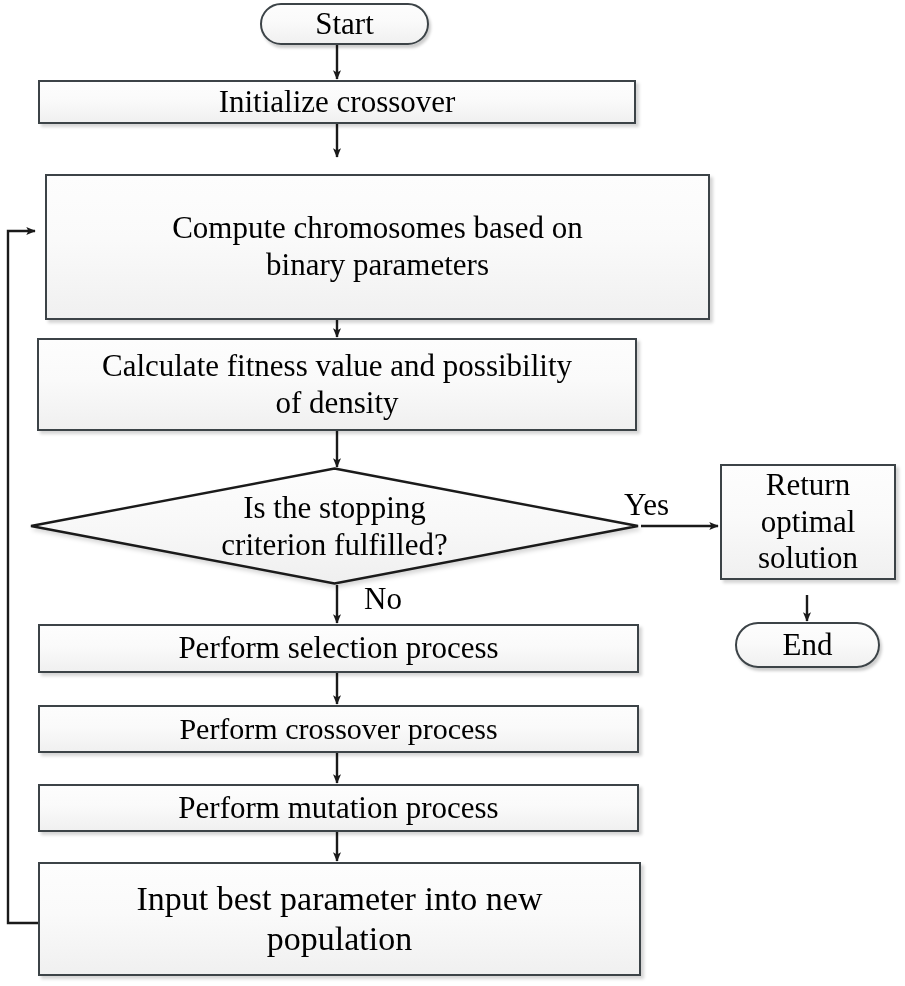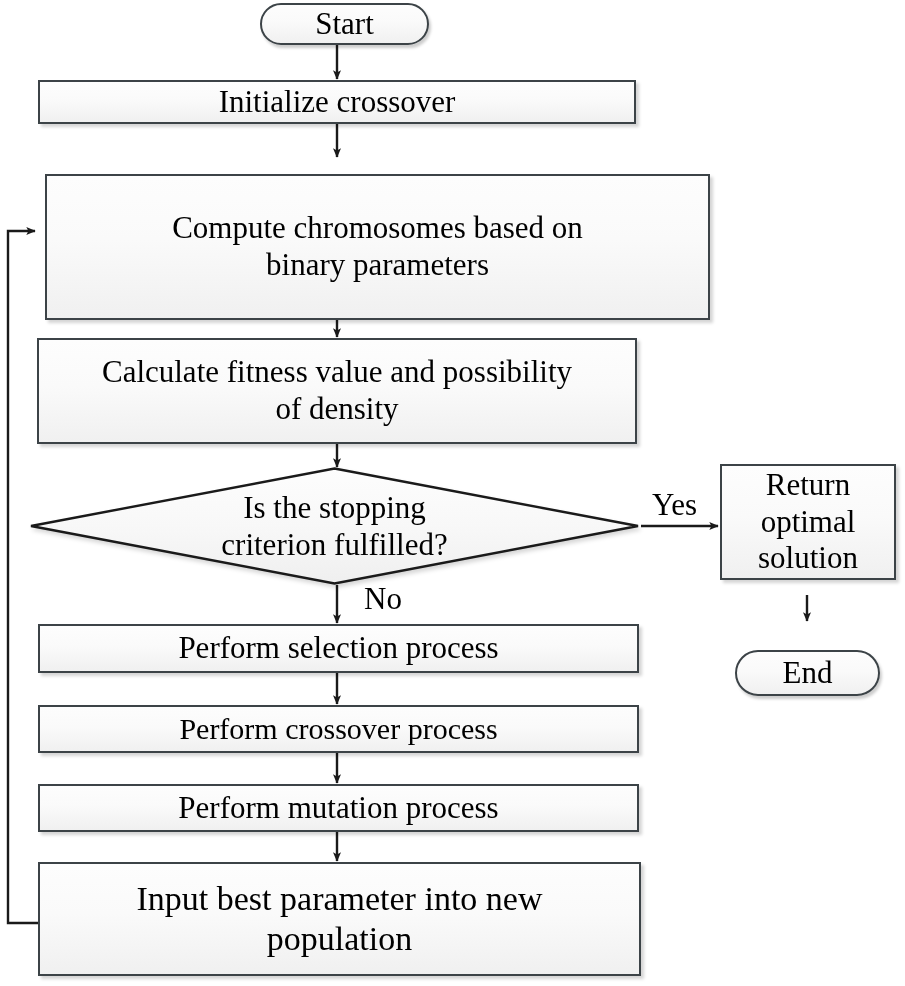--- a/index.html
+++ b/index.html
@@ -126,21 +126,21 @@
 
   <div class="node" style="left:38px; top:80px; width:598px; height:44px; font-size:31px;">
     <span class="label">Initialize crossover</span>
   </div>
 
   <div class="node" style="left:36px; top:174px; width:665px; height:146px; font-size:31px;margin-left:9px;">
     <span class="label">Compute chromosomes based on
 binary parameters</span>
   </div>
 
-  <div class="node" style="left:37px; top:338px; width:600px; height:106px; font-size:31px;align-items:center;">
+  <div class="node" style="left:37px; top:338px; width:600px; height:93px; font-size:31px;align-items:center;">
     <span class="label">Calculate fitness value and possibility
 of density</span>
   </div>
 
   <div class="decision" style="left:28px; top:466px; width:613px; height:120px; font-size:31px;">
     <svg width="613" height="120" viewBox="0 0 613 120" xmlns="http://www.w3.org/2000/svg">
       <defs>
         <linearGradient id="dgrad" x1="0" y1="0" x2="0" y2="1">
           <stop offset="0%" stop-color="#fdfdfd"></stop>
           <stop offset="50%" stop-color="#f8f8f8"></stop>
@@ -152,37 +152,37 @@
     <span class="label">Is the stopping
 criterion fulfilled?</span>
   </div>
 
   <div class="node" style="left:720px; top:464px; width:176px; height:116px; font-size:31px;">
     <span class="label">Return
 optimal
 solution</span>
   </div>
 
-  <div class="node terminator" style="left:735px; top:650px; width:145px; height:46px; font-size:31px;">
+  <div class="node terminator" style="left:735px; top:622px; width:145px; height:46px; font-size:31px;">
     <span class="label">End</span>
   </div>
 
   <div class="node" style="left:38px; top:624px; width:601px; height:49px; font-size:31px;">
     <span class="label">Perform selection process</span>
   </div>
 
   <div class="node" style="left:38px; top:705px; width:601px; height:48px; font-size:30px;">
     <span class="label">Perform crossover process</span>
   </div>
 
   <div class="node" style="left:38px; top:784px; width:601px; height:48px; font-size:31px;">
     <span class="label">Perform mutation process</span>
   </div>
 
   <div class="node" style="left:38px; top:862px; width:603px; height:114px; font-size:34px;">
     <span class="label">Input best parameter into new
 population</span>
   </div>
 
-  <span class="edge-label" style="left:652px; top:487px; font-size:31px;">Yes</span>
+  <span class="edge-label" style="left:624px; top:487px; font-size:31px;">Yes</span>
   <span class="edge-label" style="left:364px; top:581px; font-size:31px;">No</span>
 
 </div>
 
 </body></html>

